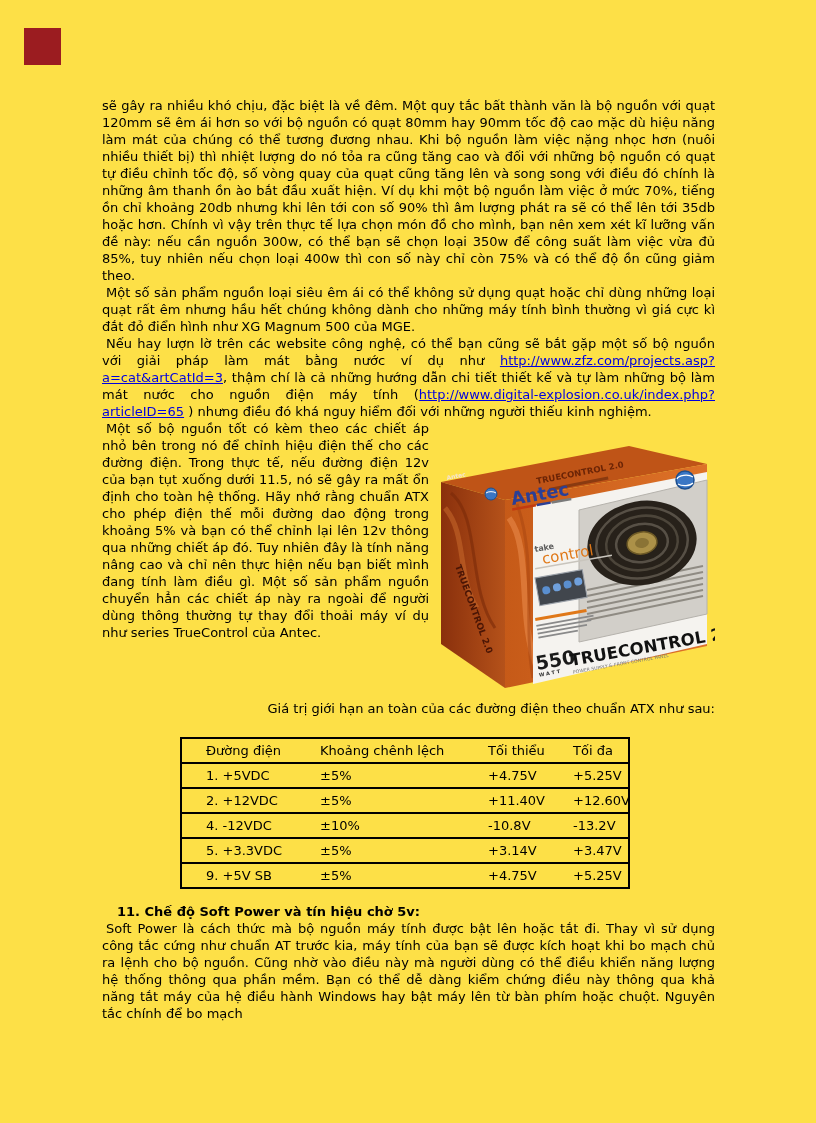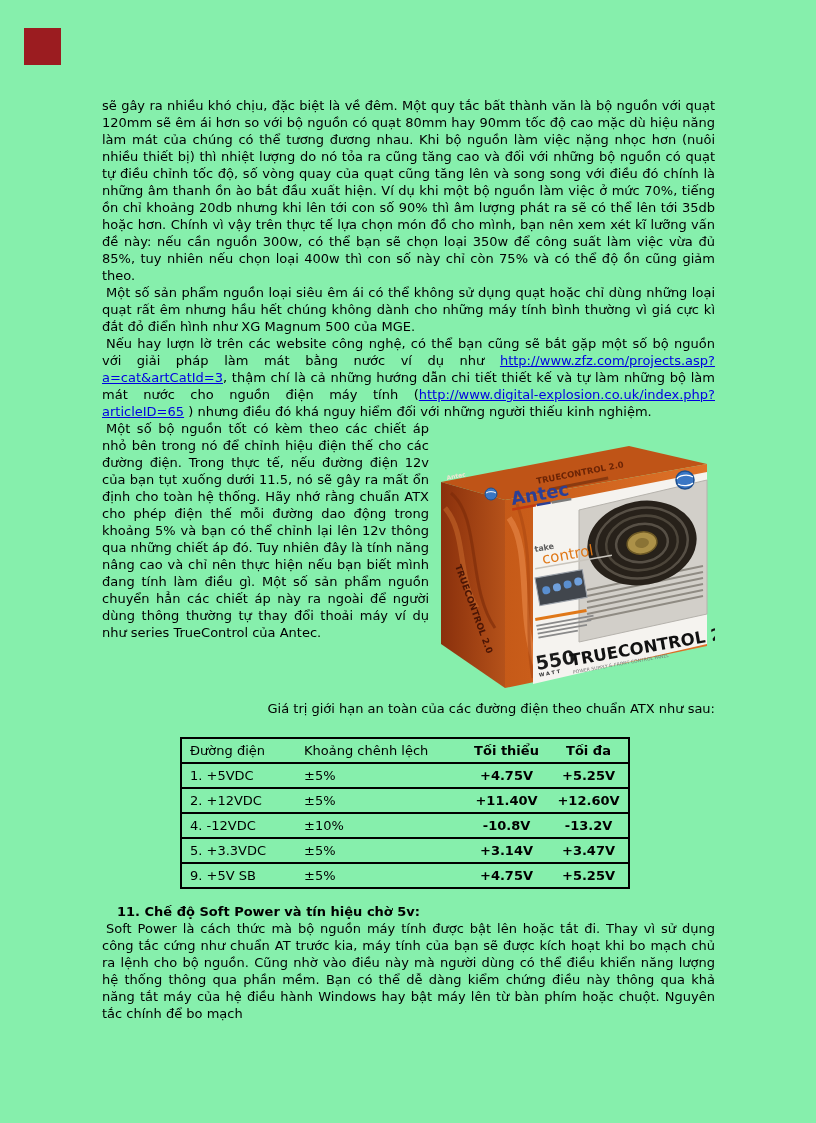--- a/index.html
+++ b/index.html
@@ -1,34 +1,34 @@
 <!DOCTYPE html>
 <html><head>
 <meta charset="utf-8">
 <style>
   html,body{margin:0;padding:0;background:#fff;}
   .page{
-    position:relative;width:816px;height:1123px;background:#86efac;overflow:hidden;
+    position:relative;width:816px;height:1123px;background:#fde047;overflow:hidden;
     font-family:"DejaVu Sans","Liberation Sans",sans-serif;
     font-size:13px;line-height:17px;color:#000;
   }
   .red-square{position:absolute;left:24px;top:28px;width:37px;height:37px;background:#9b1c20;}
   .content{position:absolute;left:102px;top:97px;width:613px;}
   p.body{margin:0;text-align:justify;}
   p.indent1{text-indent:4px;}
   a.doclink{color:#0000e0;text-decoration:underline;}
   h3.sec{font-size:13px;line-height:17px;font-weight:bold;margin:0;padding-left:15px;text-align:left;}
   .product-figure{float:right;width:278px;height:258px;margin:18px 0 4px 8px;}
   .caption{clear:both;margin:0;text-align:right;text-indent:4px;}
   table.volt{border-collapse:collapse;margin:20px 0 0 78px;border:2px solid #000;table-layout:fixed;width:448px;}
   table.volt td,table.volt th{
     border-top:2px solid #000;border-bottom:2px solid #000;border-left:none;border-right:none;
-    font-weight:normal;font-size:13px;line-height:17px;padding:3px 8px;text-align:left;white-space:nowrap;
+    font-weight:normal;font-size:13px;line-height:17px;padding:3px 24px;text-align:left;white-space:nowrap;
   }
-  table.volt .c3,table.volt .c4{text-align:center;font-weight:bold;}
+  table.volt .c3,table.volt .c4{text-align:center;}
   col.w1{width:115px;}col.w2{width:168px;}col.w3{width:85px;}col.w4{width:80px;}
   .sec12{margin-top:14px;}
   .sec12 h3.sec{margin-bottom:0;}
 </style>
 </head>
 <body>
 
 <div class="page">
 
   <div class="red-square"></div>

